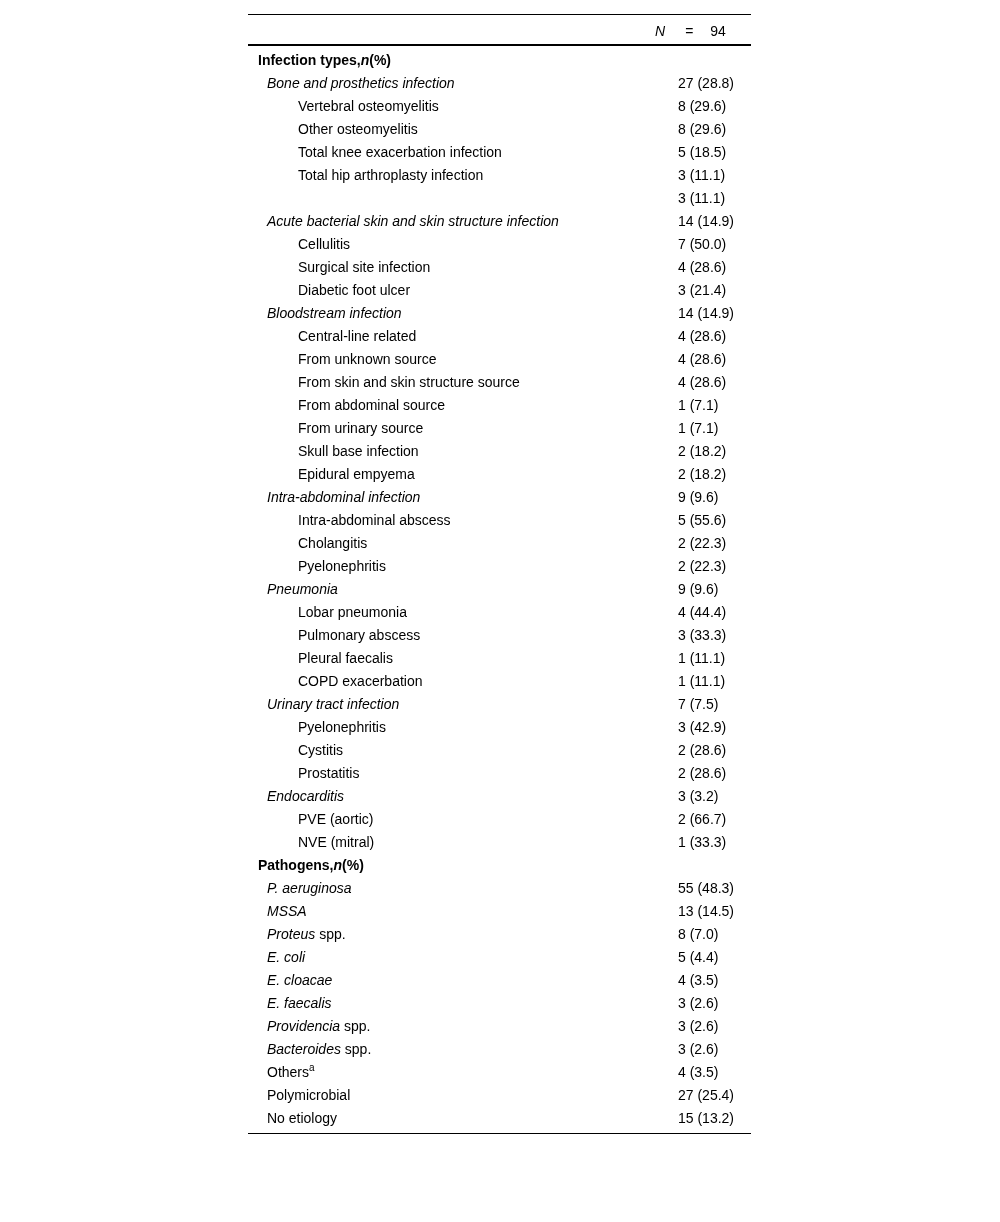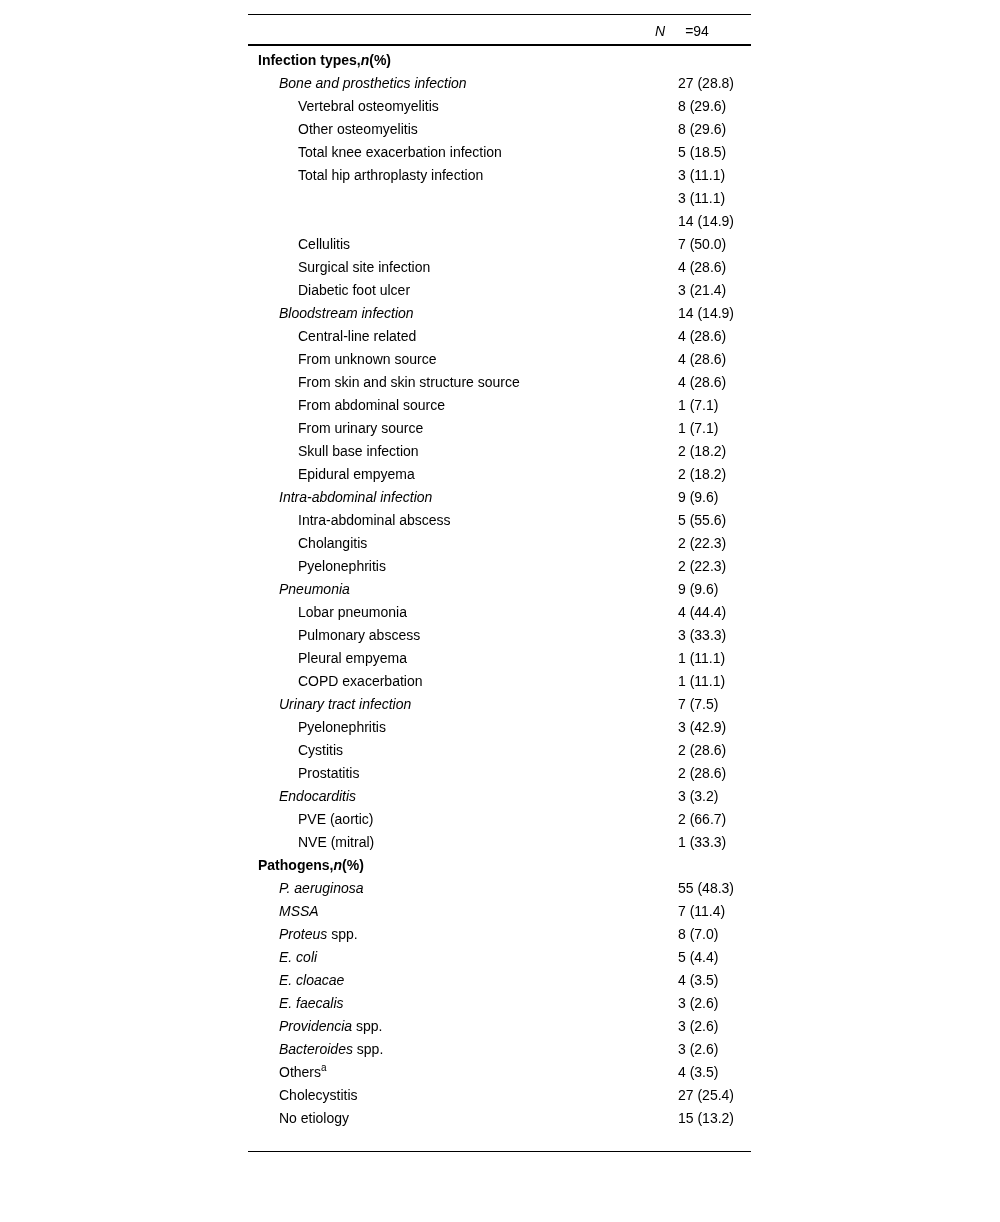--- a/index.html
+++ b/index.html
@@ -31,37 +31,37 @@
   .thead-value {
     position: absolute;
     left: 407px;
     top: 0;
     height: 31px;
     display: flex;
     align-items: center;
   }
   .thead-value .n-sym { font-style: italic; }
   .thead-value .eq-sym { margin-left: 20px; }
-  .thead-value .n-val { margin-left: 0; }
+  .thead-value .n-val { margin-left: 17px; }
   .tbody {
     padding-top: 3px;
-    padding-bottom: 21px;
+    padding-bottom: 3px;
     border-bottom: 1.5px solid #000;
   }
   .row {
     height: 23px;
     line-height: 23px;
     font-size: 14px;
     position: relative;
     white-space: nowrap;
   }
   .row .label { position: absolute; top: 0; }
   .row .value { position: absolute; left: 430px; top: 0; }
   .ind0 { left: 10px; }
-  .ind1 { left: 31px; text-align: right; }
+  .ind1 { left: 19px; text-align: right; }
   .ind2 { left: 50px; }
   .bd { font-weight: bold; }
   .it { font-style: italic; }
   sup.fn {
     font-size: 10px;
     vertical-align: super;
     line-height: 0;
   }
 </style>
 </head>
@@ -97,20 +97,21 @@
           <span class="value">5 (18.5)</span>
         </div>
         <div class="row">
           <span class="label ind2"><span>Total hip arthroplasty infection</span></span>
           <span class="value">3 (11.1)</span>
         </div>
         <div class="row">
           <span class="value">3 (11.1)</span>
         </div>
         <div class="row">
+          <span class="label ind1"><span class="it">Acute bacterial skin and skin structure infection</span></span>
           <span class="value">14 (14.9)</span>
         </div>
         <div class="row">
           <span class="label ind2"><span>Cellulitis</span></span>
           <span class="value">7 (50.0)</span>
         </div>
         <div class="row">
           <span class="label ind2"><span>Surgical site infection</span></span>
           <span class="value">4 (28.6)</span>
         </div>
@@ -172,21 +173,21 @@
         </div>
         <div class="row">
           <span class="label ind2"><span>Lobar pneumonia</span></span>
           <span class="value">4 (44.4)</span>
         </div>
         <div class="row">
           <span class="label ind2"><span>Pulmonary abscess</span></span>
           <span class="value">3 (33.3)</span>
         </div>
         <div class="row">
-          <span class="label ind2"><span>Pleural empyema</span></span>
+          <span class="label ind2"><span>Pleural faecalis</span></span>
           <span class="value">1 (11.1)</span>
         </div>
         <div class="row">
           <span class="label ind2"><span>COPD exacerbation</span></span>
           <span class="value">1 (11.1)</span>
         </div>
         <div class="row">
           <span class="label ind1"><span class="it">Urinary tract infection</span></span>
           <span class="value">7 (7.5)</span>
         </div>
@@ -216,21 +217,21 @@
         </div>
         <div class="row">
           <span class="label ind0"><span class="bd">Pathogens,</span><span class="it bd">n</span><span class="bd">(%)</span></span>
         </div>
         <div class="row">
           <span class="label ind1"><span class="it">P. aeruginosa</span></span>
           <span class="value">55 (48.3)</span>
         </div>
         <div class="row">
           <span class="label ind1"><span class="it">MSSA</span></span>
-          <span class="value">7 (11.4)</span>
+          <span class="value">13 (14.5)</span>
         </div>
         <div class="row">
           <span class="label ind1"><span class="it">Proteus</span><span> spp.</span></span>
           <span class="value">8 (7.0)</span>
         </div>
         <div class="row">
           <span class="label ind1"><span class="it">E. coli</span></span>
           <span class="value">5 (4.4)</span>
         </div>
         <div class="row">
@@ -247,21 +248,21 @@
         </div>
         <div class="row">
           <span class="label ind1"><span class="it">Bacteroides</span><span> spp.</span></span>
           <span class="value">3 (2.6)</span>
         </div>
         <div class="row">
           <span class="label ind1"><span>Others</span><sup class="fn">a</sup></span>
           <span class="value">4 (3.5)</span>
         </div>
         <div class="row">
-          <span class="label ind1"><span>Cholecystitis</span></span>
+          <span class="label ind1"><span>Polymicrobial</span></span>
           <span class="value">27 (25.4)</span>
         </div>
         <div class="row">
           <span class="label ind1"><span>No etiology</span></span>
           <span class="value">15 (13.2)</span>
         </div>
       </div>
   </div>
 </div>
 

